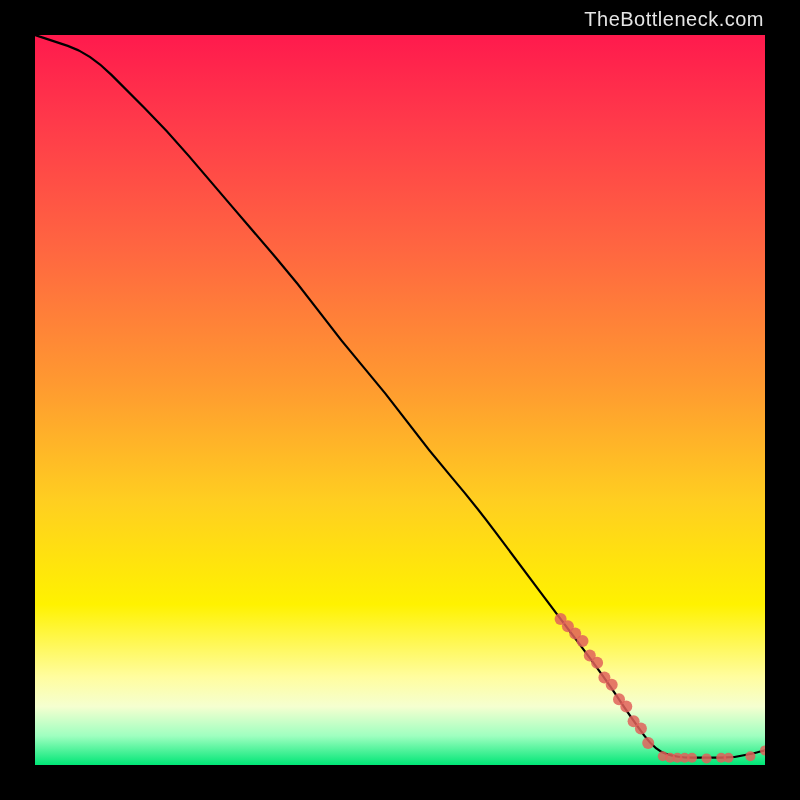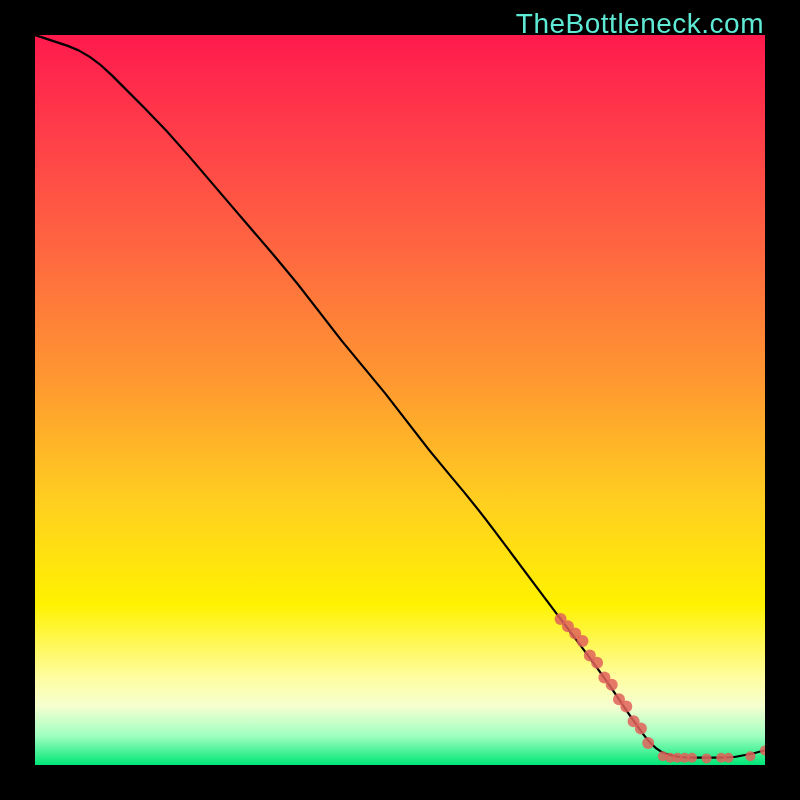--- a/index.html
+++ b/index.html
@@ -45,22 +45,22 @@
       #f5ffd0 92%,
       #9fffc0 96%,
       #00e676 100%
     );
   }
   .attribution {
     position: absolute;
     top: 8px;
     right: 36px;
     font-family: Arial, Helvetica, sans-serif;
-    font-size: 28px;
-    color: #5eead4;
+    font-size: 20px;
+    color: #e5e5e5;
     letter-spacing: 0.5px;
   }
   svg.curve {
     position: absolute;
     left: 0;
     top: 0;
     width: 100%;
     height: 100%;
     overflow: visible;
   }

